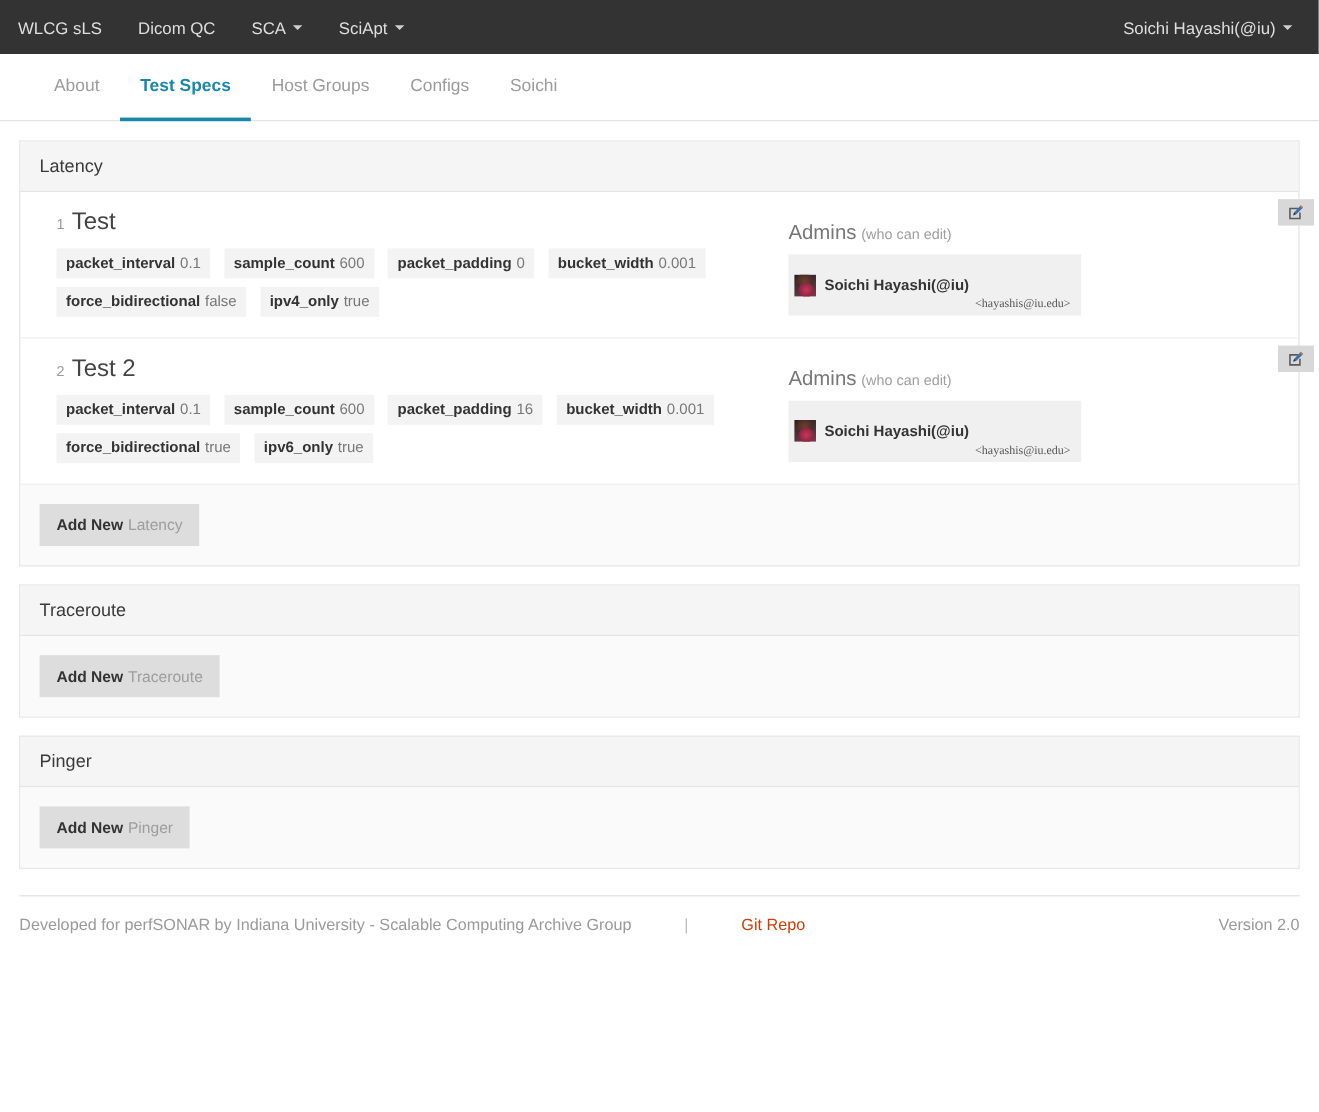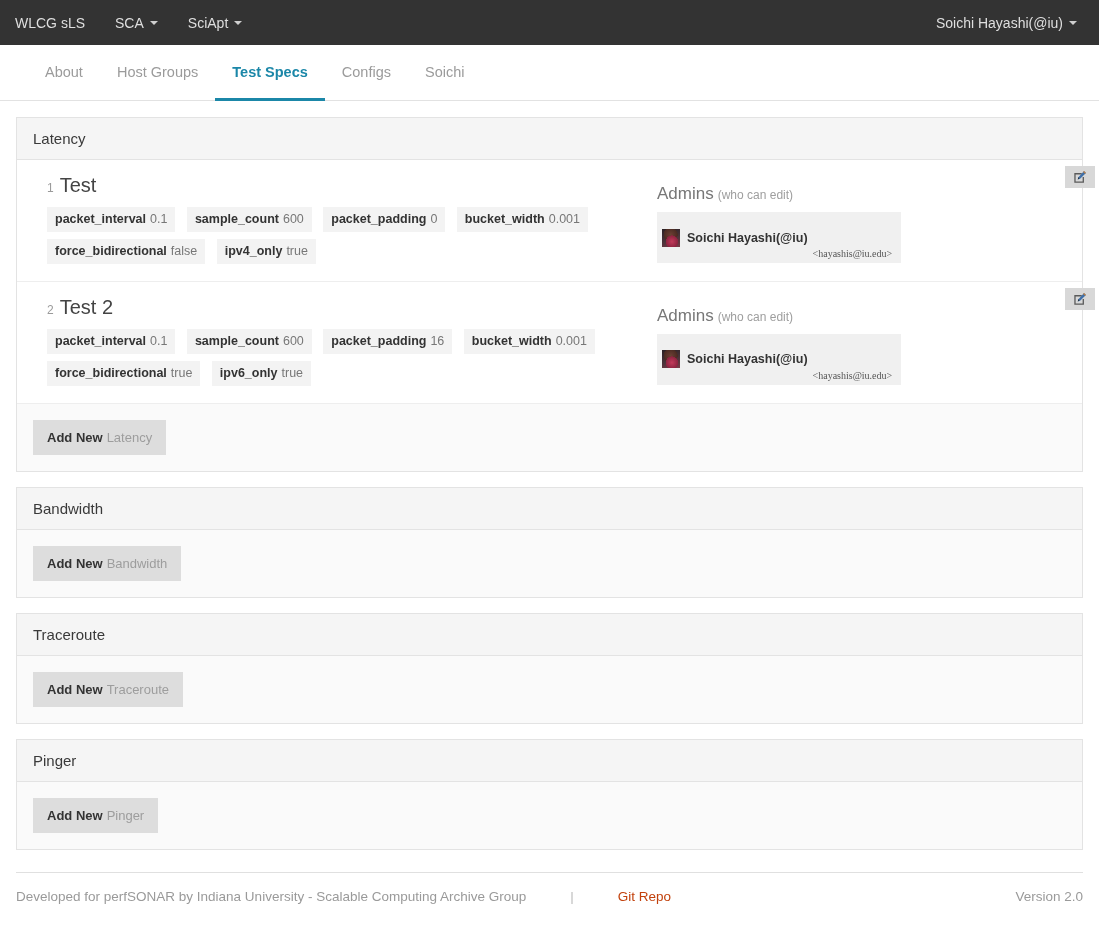--- a/index.html
+++ b/index.html
@@ -220,45 +220,48 @@
 </style>
 </head>
 <body>
 
 <div class="navbar">
   <div class="nav-items">
     <div class="nav-item">
       <span>WLCG sLS</span>
     </div>
     <div class="nav-item">
+      <span>Dicom QC</span>
+    </div>
+    <div class="nav-item">
       <span>SCA</span>
       <span class="caret"></span>
     </div>
     <div class="nav-item">
       <span>SciApt</span>
       <span class="caret"></span>
     </div>
   </div>
   <div class="navbar-right">
     <div class="user-menu">
       <span>Soichi Hayashi(@iu)</span>
       <span class="caret"></span>
     </div>
   </div>
 </div>
 
 <div class="subnav">
   <div class="tab">
     <span>About</span>
   </div>
+  <div class="tab active">
+    <span>Test Specs</span>
+  </div>
   <div class="tab">
     <span>Host Groups</span>
-  </div>
-  <div class="tab active">
-    <span>Test Specs</span>
   </div>
   <div class="tab">
     <span>Configs</span>
   </div>
   <div class="tab">
     <span>Soichi</span>
   </div>
 </div>
 
 <div class="content">
@@ -364,30 +367,20 @@
       </div>
 
       <div class="panel-footer-area">
         <button class="btn-add">
           <span class="strong">Add New</span><span class="muted">Latency</span>
         </button>
       </div>
     </div>
   </div>
 
-  <div class="panel">
-    <div class="panel-heading">Bandwidth</div>
-    <div class="panel-body">
-      <div class="panel-footer-area">
-        <button class="btn-add">
-          <span class="strong">Add New</span><span class="muted">Bandwidth</span>
-        </button>
-      </div>
-    </div>
-  </div>
 
   <div class="panel">
     <div class="panel-heading">Traceroute</div>
     <div class="panel-body">
       <div class="panel-footer-area">
         <button class="btn-add">
           <span class="strong">Add New</span><span class="muted">Traceroute</span>
         </button>
       </div>
     </div>

